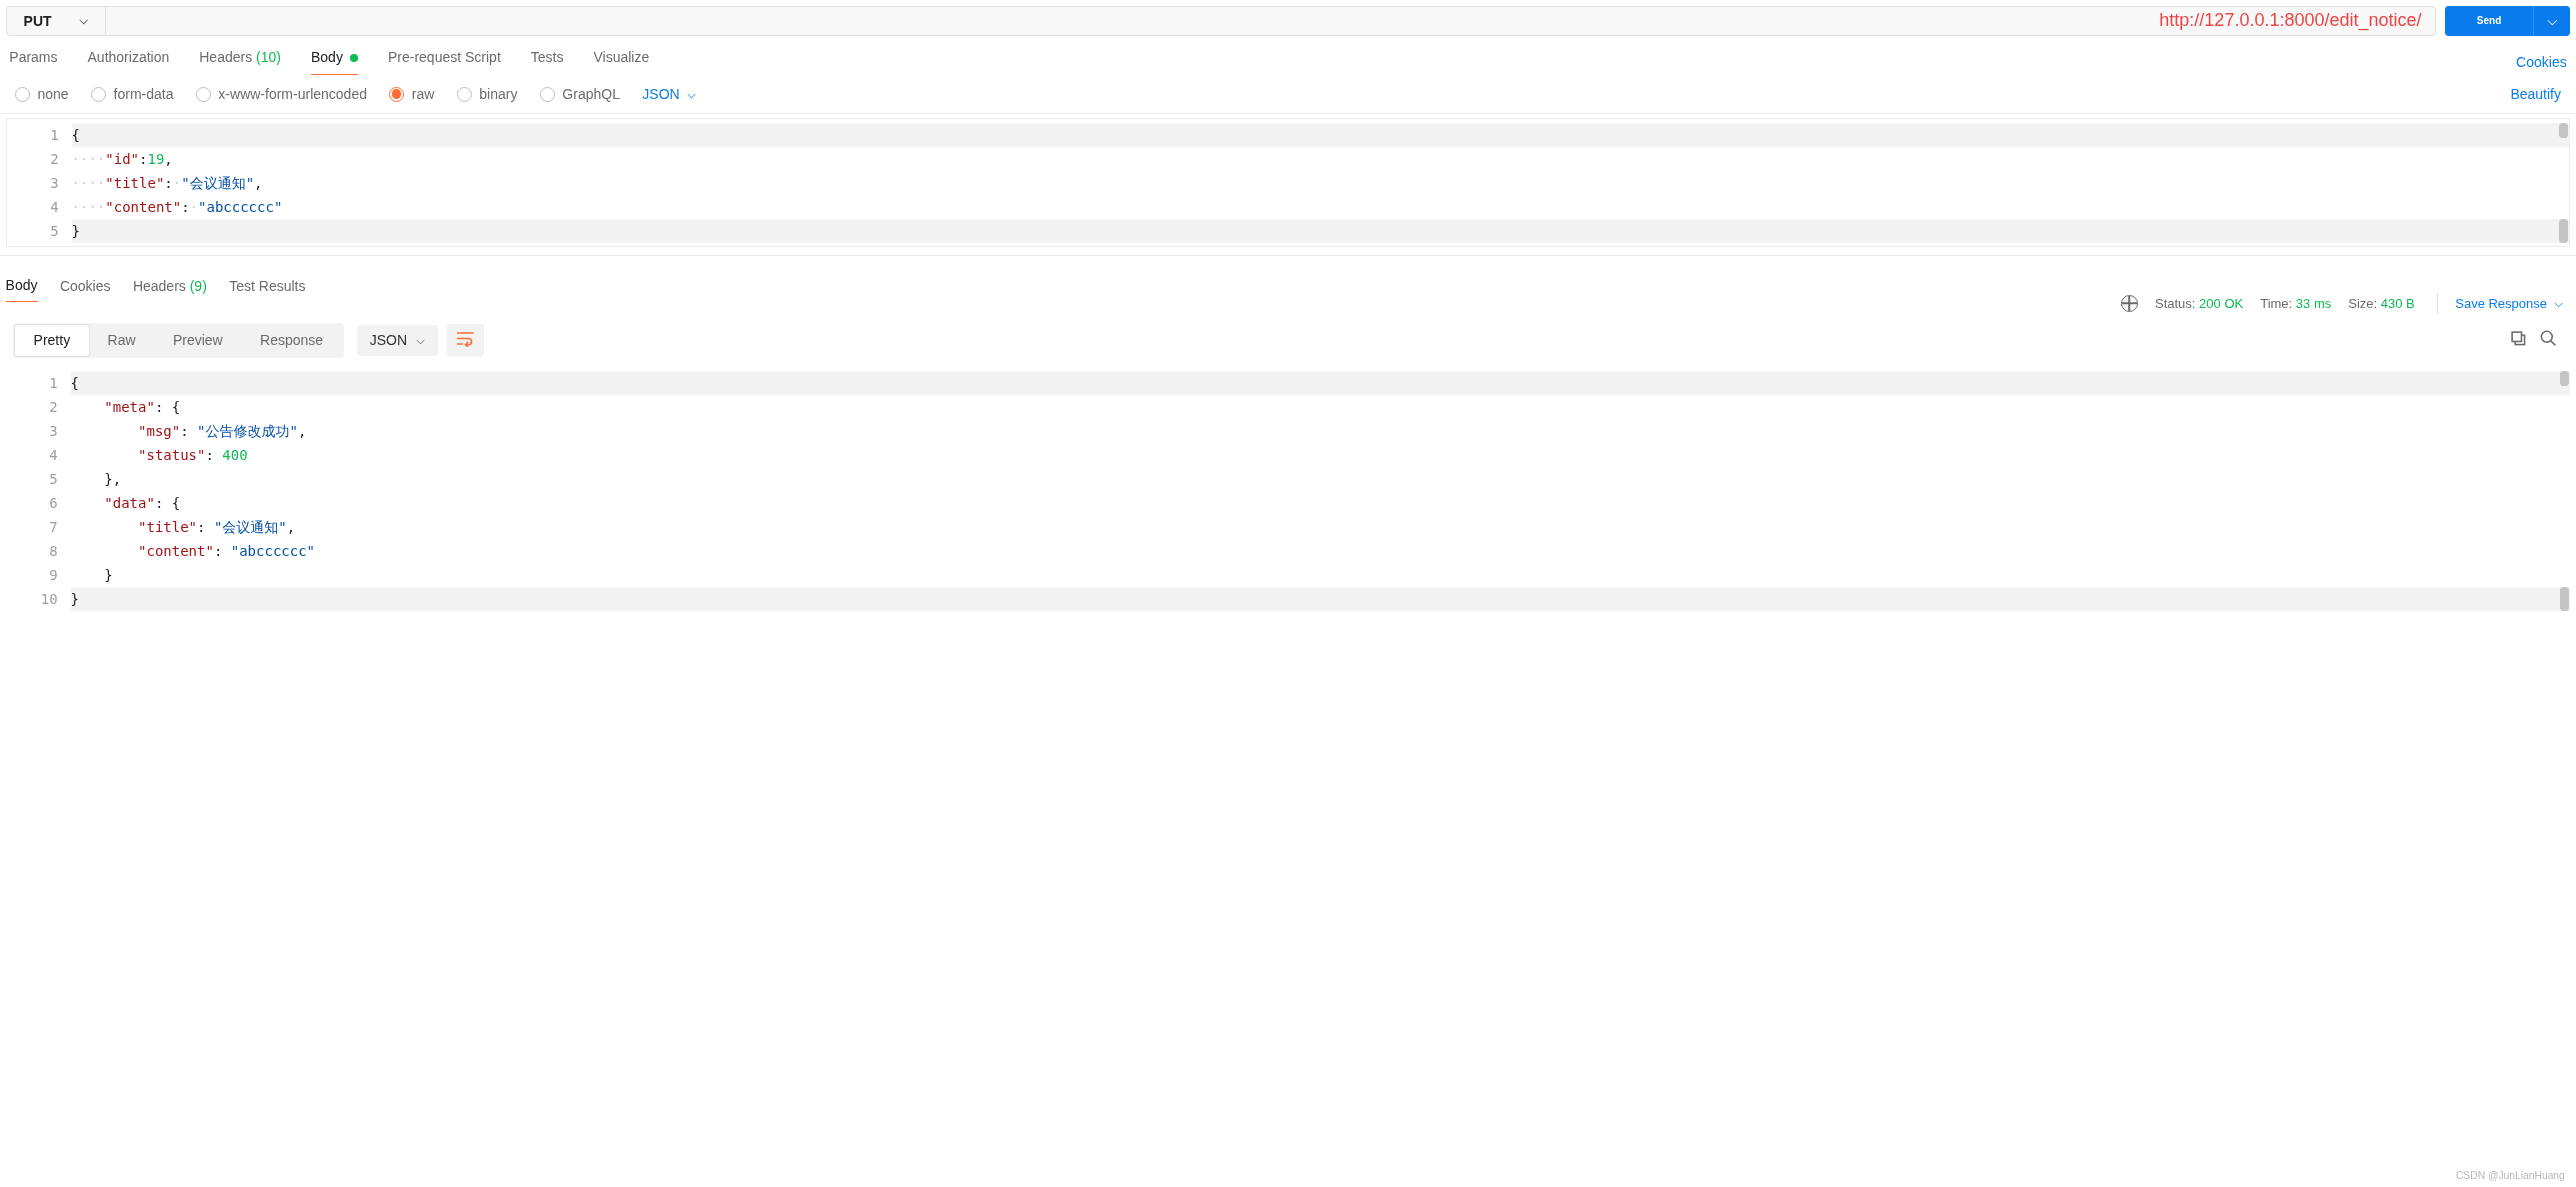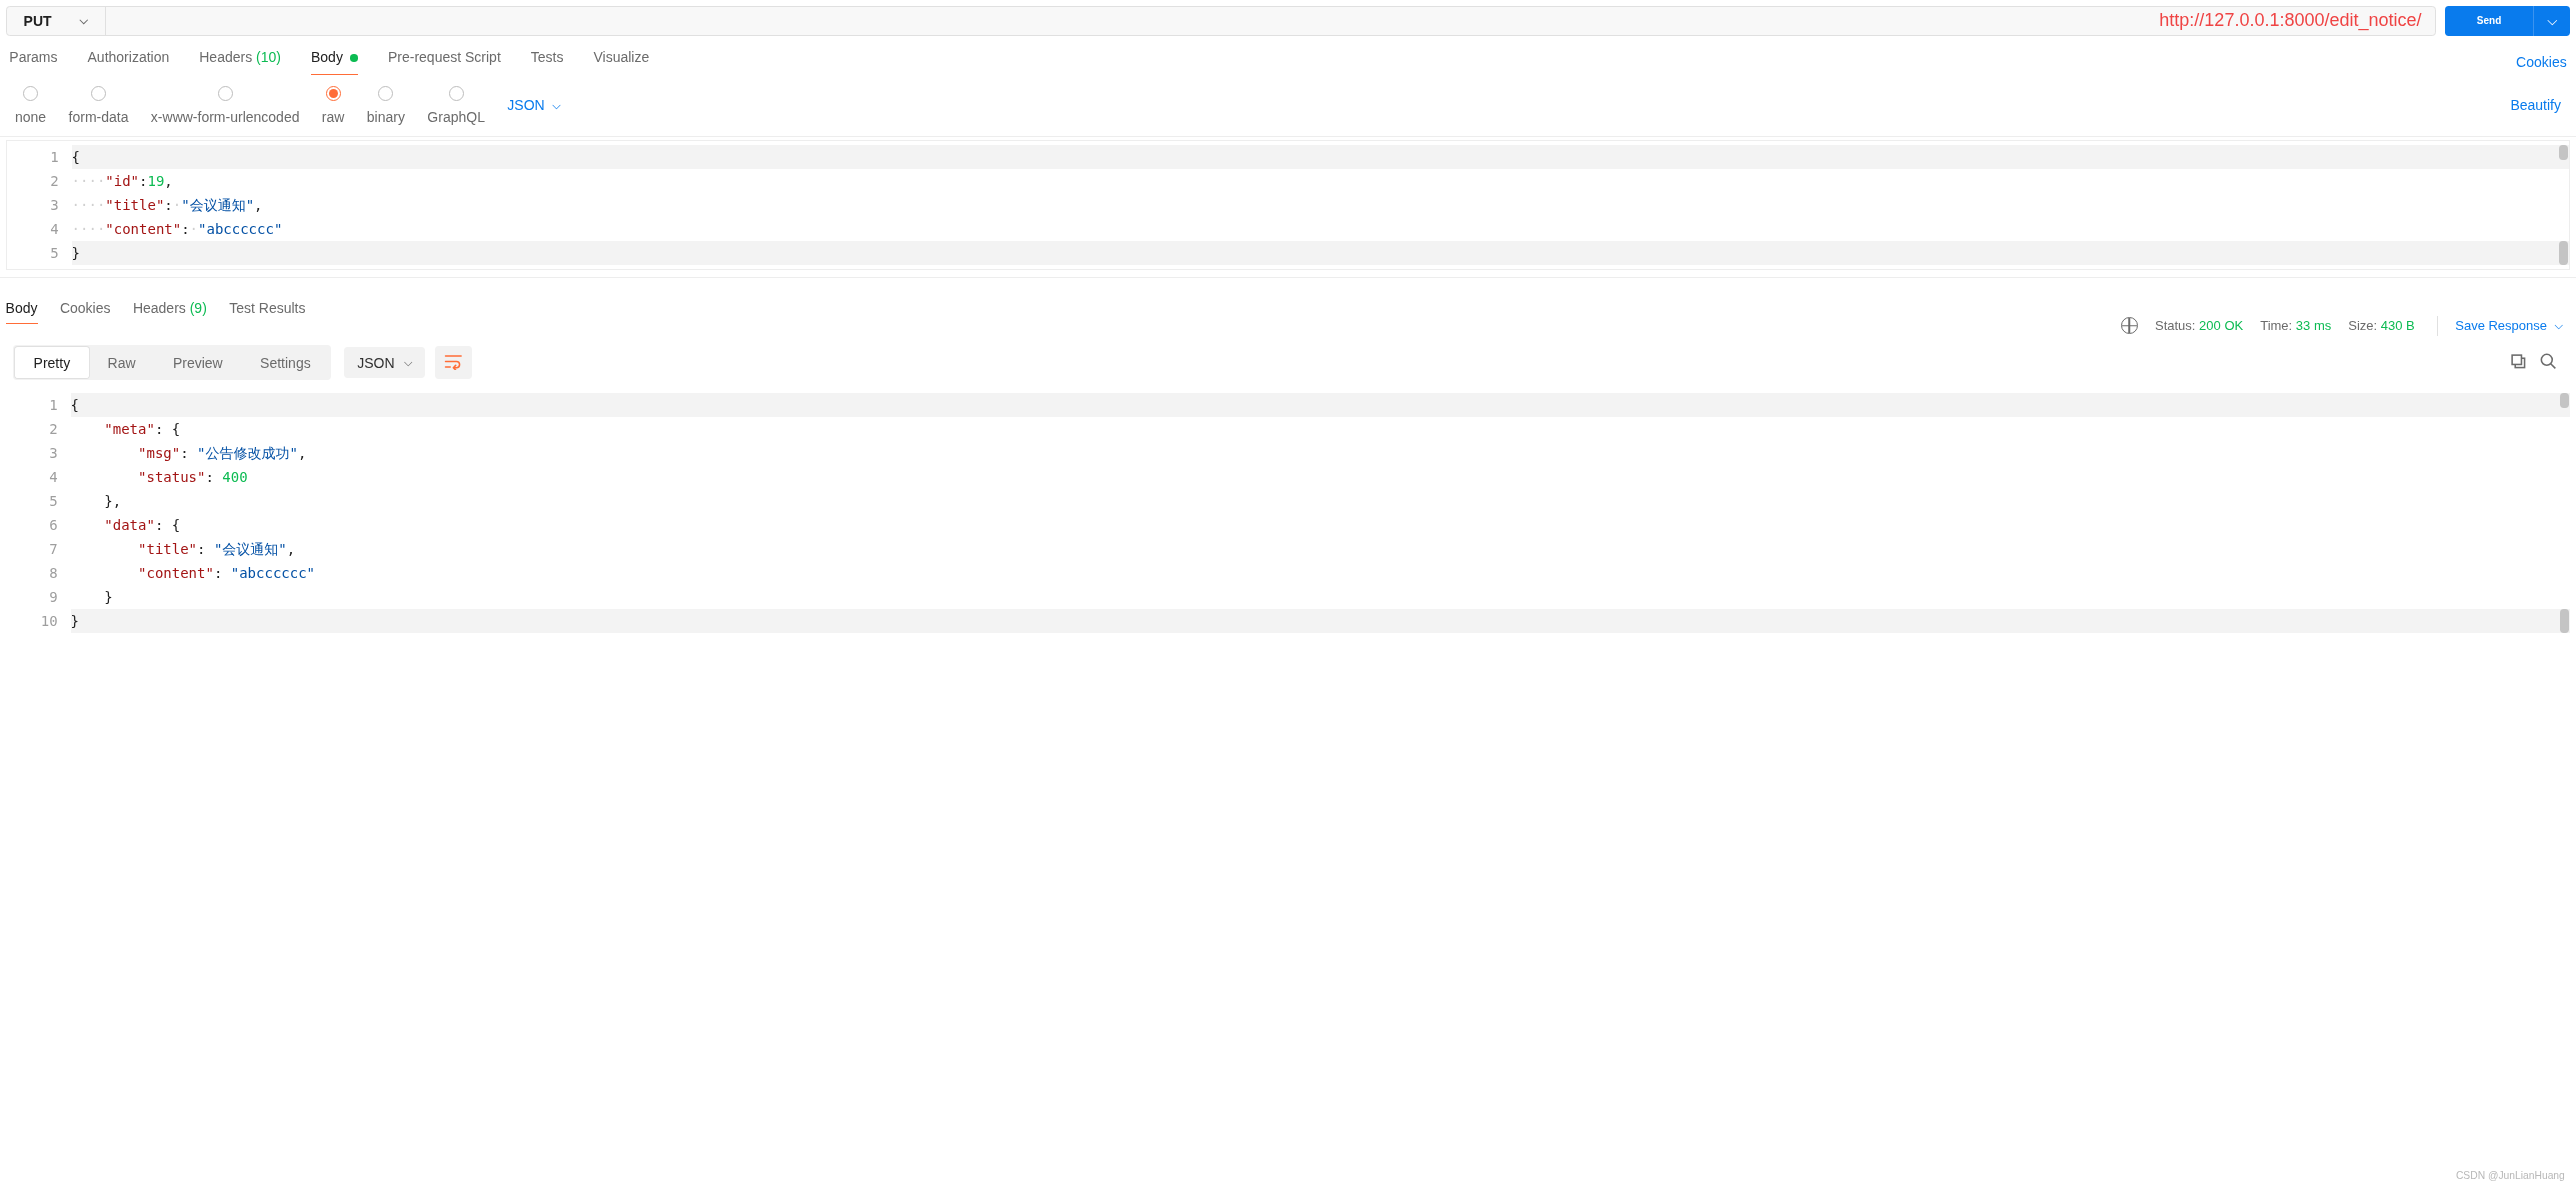--- a/index.html
+++ b/index.html
@@ -13,21 +13,21 @@
 .send-btn { background: #097BED; color: #fff; border: none; font-weight: 700; font-size: 10px; padding: 0 32px; border-radius: 3.7px 0 0 3.7px; cursor: pointer; }
 .send-caret { background: #097BED; color: #fff; border: none; border-left: 0.9px solid #3b93ef; padding: 0 13px; border-radius: 0 3.7px 3.7px 0; cursor: pointer; }
 .tabs-row { display: flex; align-items: center; padding: 13px 9.3px 0 9.3px; gap: 30px; font-size: 14px; color: #6b6b6b; }
 .tab { cursor: pointer; padding-bottom: 9.3px; }
 .tab.active { color: #212121; border-bottom: 1.9px solid #ff6c37; font-weight: 500; }
 .count-green { color: #0cbb52; }
 .dot-green { display: inline-block; width: 7.5px; height: 7.5px; background: #0cbb52; border-radius: 50%; margin-left: 3.7px; vertical-align: middle; }
 .tabs-spacer { flex: 1; }
 .link-blue { color: #097BED; cursor: pointer; font-weight: 500; }
 .body-type-row { display: flex; align-items: center; padding: 11.2px 15px; gap: 22.4px; border-bottom: 0.9px solid #ededed; font-size: 14px; color: #6b6b6b; }
-.radio { display: inline-flex; align-items: center; gap: 7.5px; cursor: pointer; flex-direction: column; }
+.radio { display: inline-flex; align-items: center; gap: 7.5px; cursor: pointer; }
 .radio-circle { width: 15px; height: 15px; border: 1.9px solid #bdbdbd; border-radius: 50%; display: inline-block; position: relative; }
 .radio.selected .radio-circle { border-color: #ff6c37; }
 .radio.selected .radio-circle::after { content: ""; position: absolute; inset: 1.9px; background: #ff6c37; border-radius: 50%; }
 .lang-dd { color: #097BED; display: flex; align-items: center; gap: 7.5px; cursor: pointer; font-weight: 500;}
 .editor { border: 0.9px solid #ededed; margin: 3.7px 5.6px 7.5px 5.6px; font-family: Menlo, Consolas, monospace; font-size: 14px; position: relative; }
 .editor-inner { display: flex; }
 .gutter { width: 65px; text-align: right; background: #fff; color: #9e9e9e; padding: 3.7px 13px 3.7px 0; user-select: none; }
 .gutter div { line-height: 24px; }
 .code { flex: 1; padding: 3.7px 0; }
 .code-line { line-height: 24px; white-space: pre; }
@@ -165,21 +165,21 @@
       <span class="chev" style="color:#097BED">⌵</span>
     </span>
   </div>
 </div>
 
 <div class="response-toolbar">
   <div class="seg-group">
     <div class="seg active">Pretty</div>
     <div class="seg">Raw</div>
     <div class="seg">Preview</div>
-    <div class="seg">Settings</div>
+    <div class="seg">Response</div>
   </div>
   <div class="dd-box">
     <span>JSON</span>
     <span class="chev">⌵</span>
   </div>
   <div class="wrap-btn">
     <svg width="18.7" height="17" viewBox="0 0 24 20">
         <path d="M2 3h20M2 10h14a4 4 0 010 8h-4m0 0l3-3m-3 3l3 3M2 17h6" stroke="#ff6c37" stroke-width="2" fill="none" stroke-linecap="round"></path>
       </svg>
   </div>

